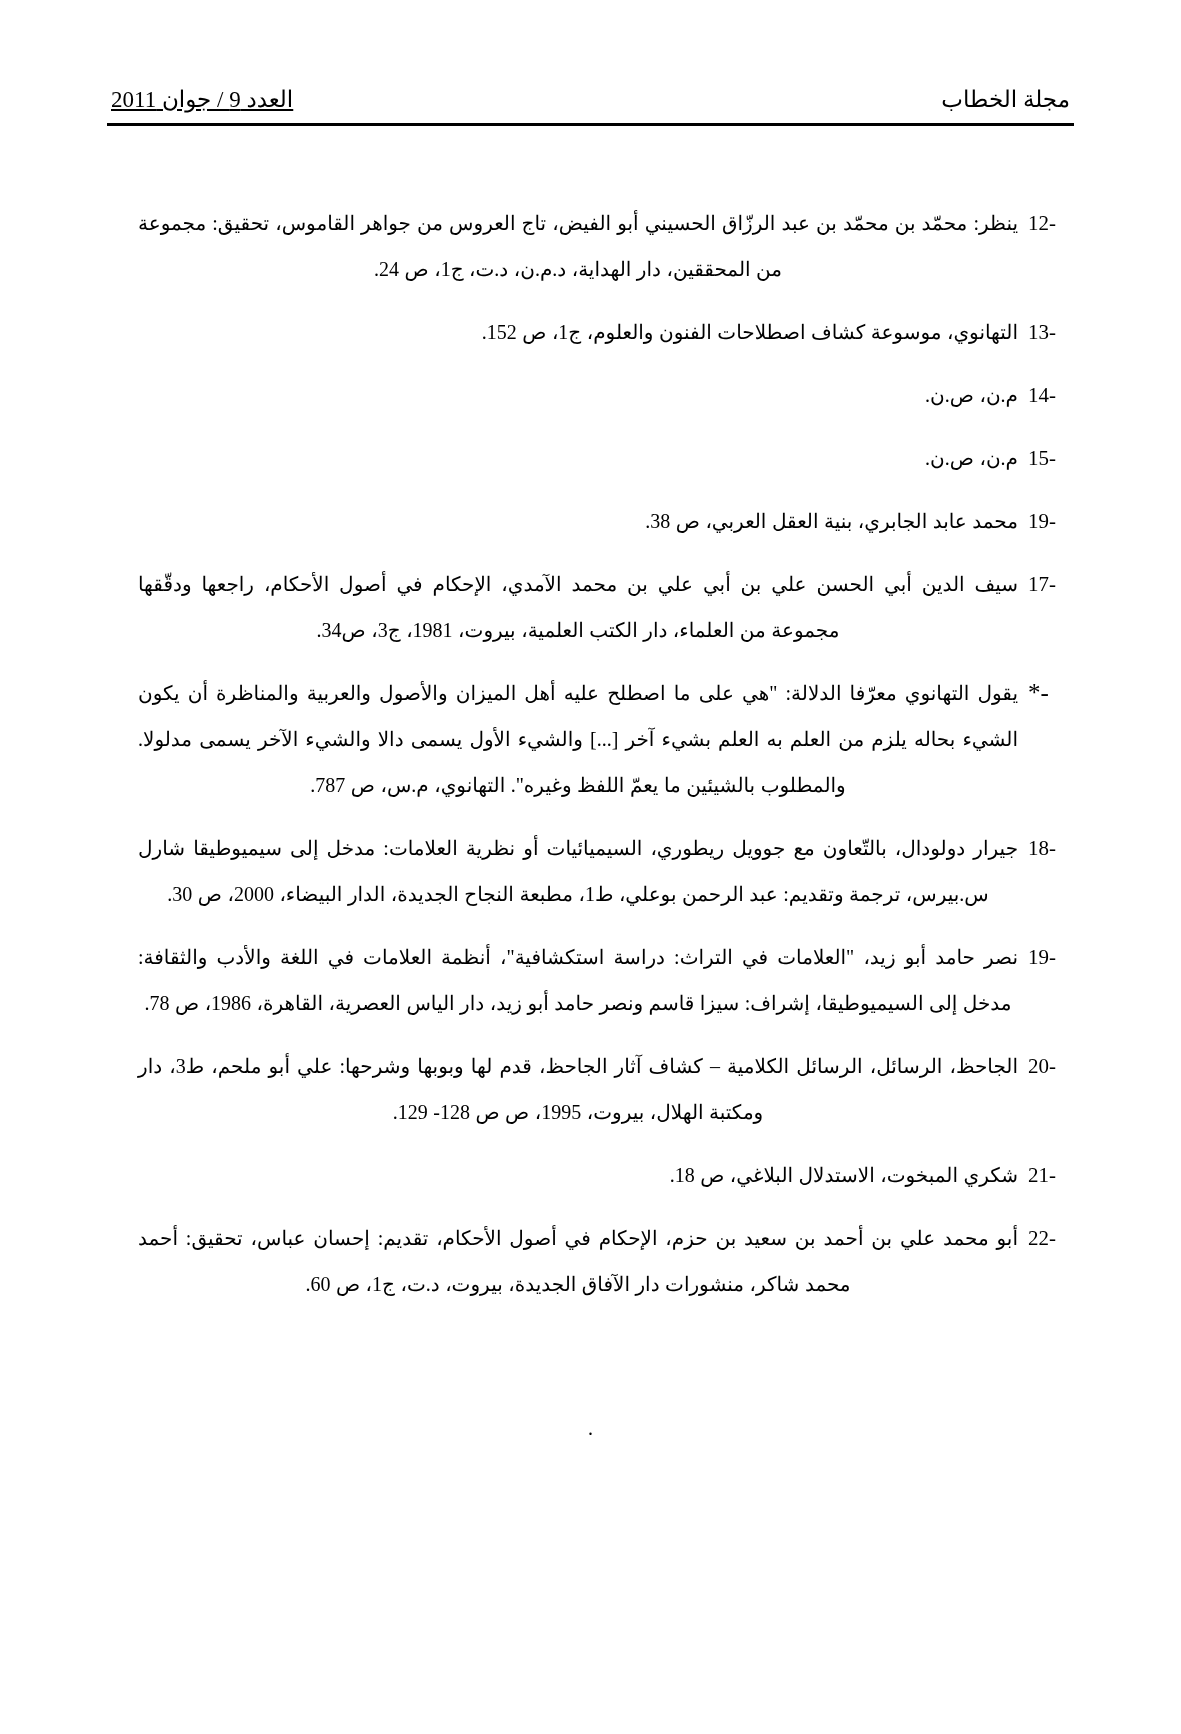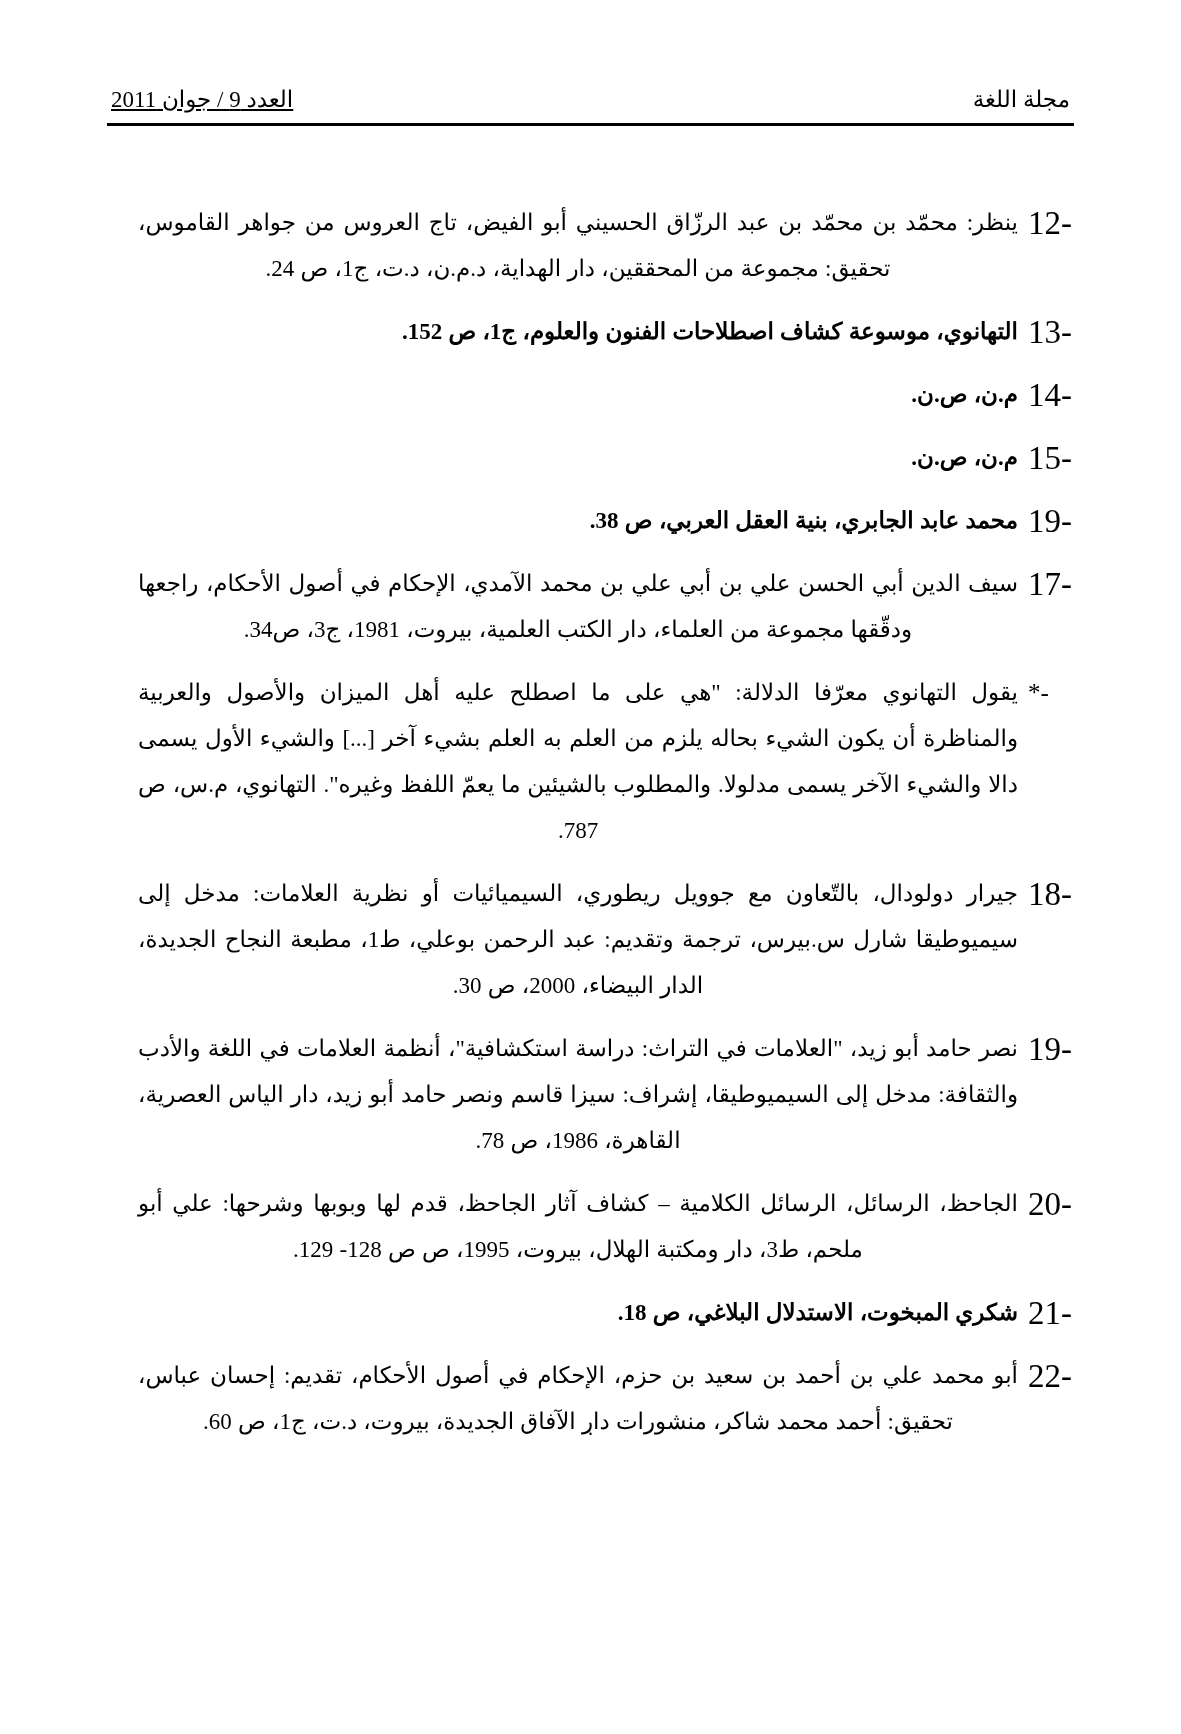--- a/index.html
+++ b/index.html
@@ -67,46 +67,45 @@
   .note {
     display: flex;
     flex-direction: row;
     align-items: flex-start;
     margin-bottom: 17px;
   }
   .note-marker {
     flex: 0 0 auto;
     width: 58px;
     text-align: left;
-    font-size: 33px;
+    font-size: 21px;
     line-height: 46px;
     white-space: nowrap;
     padding-left: 10px;
     box-sizing: border-box;
     font-family: "Liberation Serif", "DejaVu Serif", serif;
   }
   .note-body {
     flex: 1 1 auto;
-    font-size: 23px;
+    font-size: 20px;
     line-height: 46px;
     text-align: justify;
     text-align-last: center;
     word-spacing: 0.5px;
     margin-left: 33px;
   }
 
   
   .note-body.center-last {
     text-align: justify;
     text-align-last: center;
   }
   .note-body.right-only {
     text-align: left;
     text-align-last: right;
-    font-weight: bold;
   }
 
   .star-note .note-marker {
     font-size: 25px;
   }
 
   .note-18, .note-19, .note-20, .note-22 { }
 
   
   .bottom-dot {
@@ -120,21 +119,21 @@
     color: #000;
   }
 </style>
 </head>
 <body>
 
 <div class="page">
   <div class="page-inner">
 
     <div class="running-head">
-      <span class="rh-right">مجلة اللغة</span>
+      <span class="rh-right">مجلة الخطاب</span>
       <span class="rh-left">العدد 9 / جوان 2011</span>
     </div>
     <div class="head-rule"></div>
 
     <div class="notes">
 
       <div class="note">
         <span class="note-marker">-12</span>
         <span class="note-body center-last">ينظر: محمّد بن محمّد بن عبد الرزّاق الحسيني أبو الفيض، تاج العروس من جواهر القاموس، تحقيق: مجموعة من المحققين، دار الهداية، د.م.ن، د.ت، ج1، ص 24.</span>
       </div>

